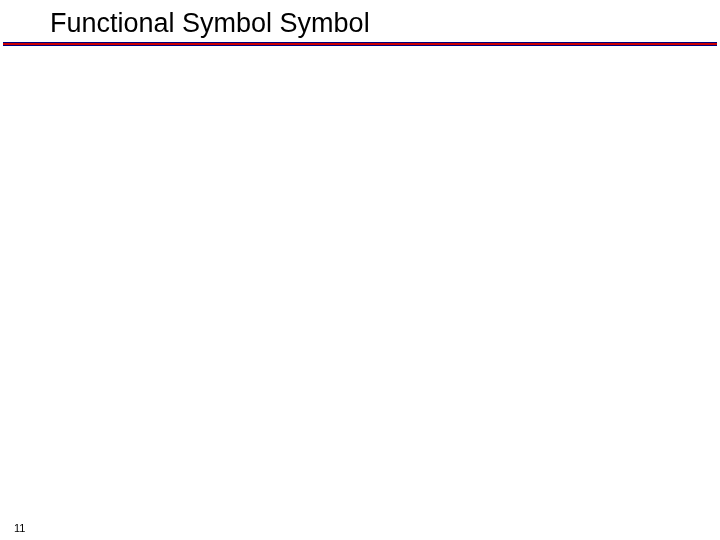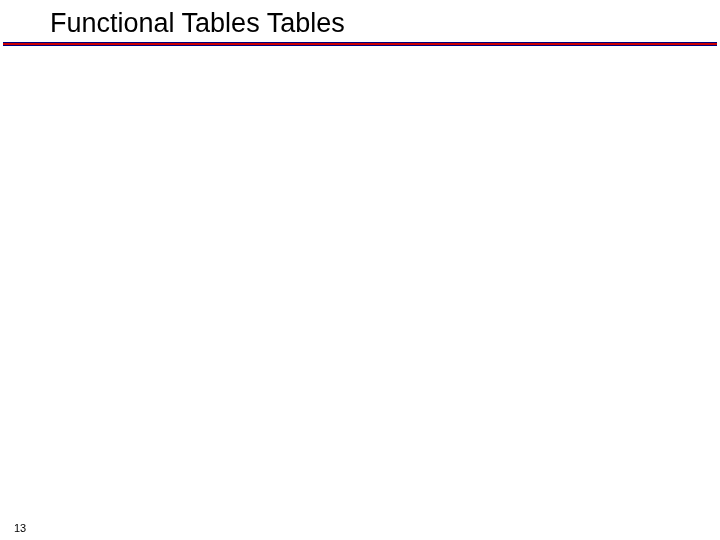--- a/index.html
+++ b/index.html
@@ -44,18 +44,18 @@
       position: absolute;
       bottom: 6px;
       left: 14px;
       font-size: 11px;
       color: #000000;
     }
   </style>
 </head>
 <body>
 
-<div class="slide-title">Functional Tables Tables</div>
+<div class="slide-title">Functional Symbol Symbol</div>
 
 <div class="rule-outer"></div>
 <div class="rule-inner"></div>
 
-<div class="page-number">13</div>
+<div class="page-number">11</div>
 
 </body></html>

